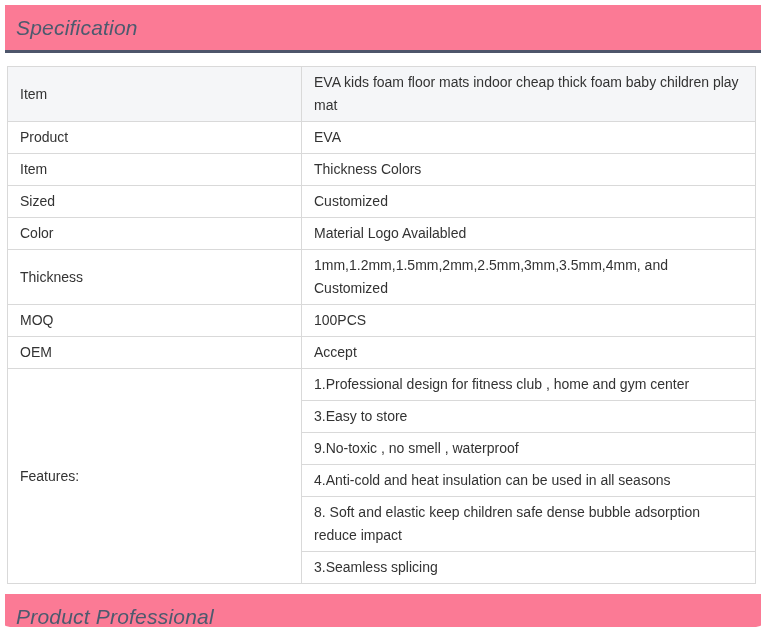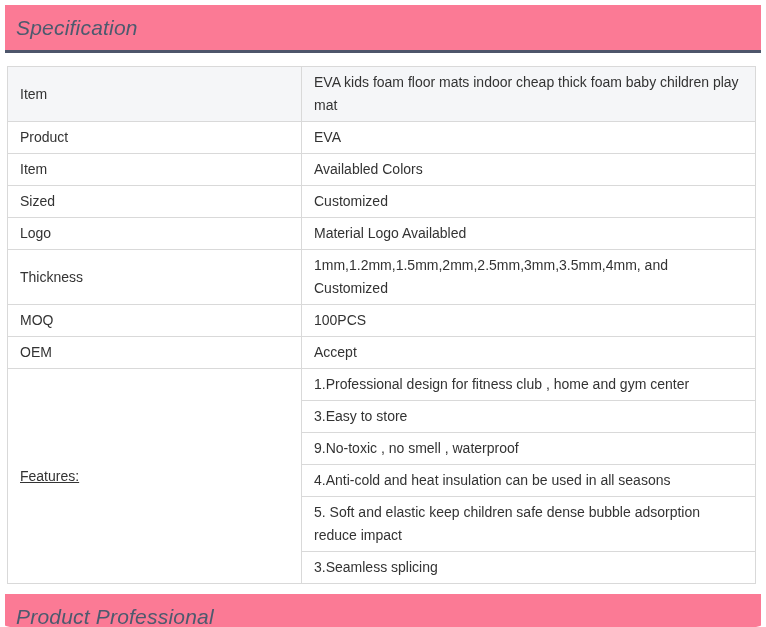--- a/index.html
+++ b/index.html
@@ -52,21 +52,20 @@
     word-wrap: break-word;
   }
   table.spec td.label {
     width: 269px; 
   }
   tr.head-row td {
     background: #F5F6F8;
   }
   td.features-label {
     vertical-align: top;
-    text-decoration: underline;
   }
 </style>
 </head>
 <body>
 
 <div class="page">
 
   <div class="banner banner-top">
     <span class="banner-title">Specification</span>
   </div>
@@ -77,28 +76,28 @@
         <tr class="head-row">
           <td class="label">Item</td>
           <td class="value">EVA kids foam floor mats indoor cheap thick foam baby children play mat</td>
         </tr>
         <tr>
           <td class="label">Product</td>
           <td class="value">EVA</td>
         </tr>
         <tr>
           <td class="label">Item</td>
-          <td class="value">Availabled Colors</td>
+          <td class="value">Thickness Colors</td>
         </tr>
         <tr>
           <td class="label">Sized</td>
           <td class="value">Customized</td>
         </tr>
         <tr>
-          <td class="label">Logo</td>
+          <td class="label">Color</td>
           <td class="value">Material Logo Availabled</td>
         </tr>
         <tr>
           <td class="label">Thickness</td>
           <td class="value">1mm,1.2mm,1.5mm,2mm,2.5mm,3mm,3.5mm,4mm, and Customized</td>
         </tr>
         <tr>
           <td class="label">MOQ</td>
           <td class="value">100PCS</td>
         </tr>
@@ -113,21 +112,21 @@
         <tr>
           <td class="value">3.Easy to store</td>
         </tr>
         <tr>
           <td class="value">9.No-toxic , no smell , waterproof</td>
         </tr>
         <tr>
           <td class="value">4.Anti-cold and heat insulation can be used in all seasons</td>
         </tr>
         <tr>
-          <td class="value">5. Soft and elastic keep children safe dense bubble adsorption reduce impact</td>
+          <td class="value">8. Soft and elastic keep children safe dense bubble adsorption reduce impact</td>
         </tr>
         <tr>
           <td class="value">3.Seamless splicing</td>
         </tr>
       </tbody>
     </table>
   </div>
 
   <div class="banner banner-bottom">
     <span class="banner-title">Product Professional</span>

